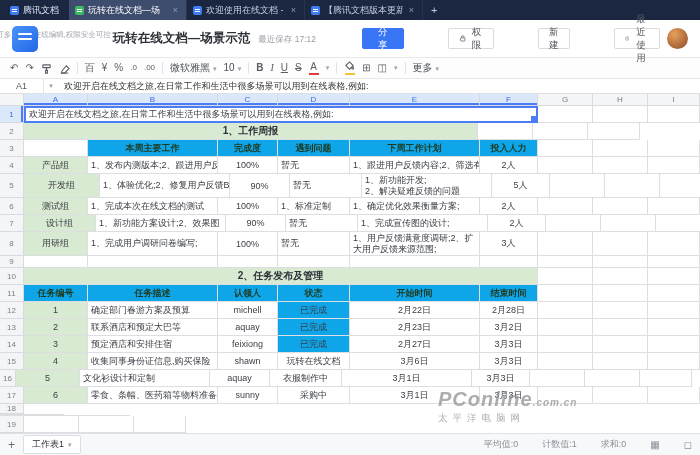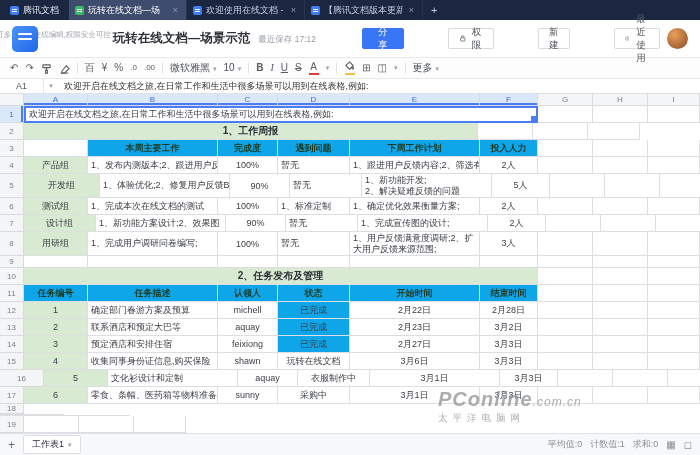--- a/index.html
+++ b/index.html
@@ -80,28 +80,28 @@
   .cell.wrap { white-space:pre-wrap; line-height:1.15; align-items:center; }
   .cell.sel { border:2px solid #4a7df7; position:relative; z-index:2; }
   .cell.sel:after { content:''; position:absolute; right:-1px; bottom:-1px; width:5px; height:5px; background:#4a7df7; border:1px solid #fff; }
 
   
   .sheet-bar { position:absolute; left:0; right:0; bottom:0; height:22px; background:#f7f8fa; border-top:1px solid #dfe1e4;
                display:flex; align-items:center; padding:0 8px; gap:8px; }
   .add-sheet { font-size:12px; color:#6a6e74; cursor:pointer; }
   .sheet-tab { display:flex; align-items:center; gap:4px; background:#fff; border:1px solid #dcdee1; border-radius:2px;
                font-size:9px; color:#2e3238; padding:2px 8px; cursor:pointer; }
-  .sb-right { margin-left:auto; display:flex; align-items:center; gap:8px; }
+  .sb-right { margin-left:auto; display:flex; align-items:center; gap:24px; }
   .sb-stat { font-size:9px; color:#8b8f96; }
   .sb-ic { font-size:10px; color:#8b8f96; cursor:pointer; }
 
   
   .watermark { position:absolute; left:438px; top:388px; color:#97999c; opacity:.8; pointer-events:none; z-index:5; text-align:left; }
   .wm-line1 { font-size:20px; font-weight:bold; font-style:italic; letter-spacing:1px; }
-  .wm-sub { font-size:12px; font-weight:normal; }
+  .wm-sub { font-size:10px; font-weight:bold; }
   .wm-line2 { font-size:9.5px; letter-spacing:5px; margin-top:1px; }
 </style>
 </head>
 <body>
 
 <div class="browser-bar">
   <div class="home-item">
     <span class="ticon doc"></span>
     <span>腾讯文档</span>
   </div>
@@ -397,21 +397,21 @@
         <div class="cell" style="width: 130px;">收集同事身份证信息,购买保险</div>
         <div class="cell c" style="width: 60px;">shawn</div>
         <div class="cell c" style="width: 72px;">玩转在线文档</div>
         <div class="cell c" style="width: 130px;">3月6日</div>
         <div class="cell c" style="width: 58px;">3月3日</div>
         <div class="cell" style="width: 55px;"></div>
         <div class="cell" style="width: 55px;"></div>
         <div class="cell" style="width: 52px;"></div>
       </div>
       <div class="grid-row" style="height: 17px;">
-        <div class="row-hdr" style="width: 44px;">16</div>
+        <div class="row-hdr" style="width: 16px;">16</div>
         <div class="cell group" style="width: 64px;">5</div>
         <div class="cell" style="width: 130px;">文化衫设计和定制</div>
         <div class="cell c" style="width: 60px;">aquay</div>
         <div class="cell c" style="width: 72px;">衣服制作中</div>
         <div class="cell c" style="width: 130px;">3月1日</div>
         <div class="cell c" style="width: 58px;">3月3日</div>
         <div class="cell" style="width: 55px;"></div>
         <div class="cell" style="width: 55px;"></div>
         <div class="cell" style="width: 52px;"></div>
       </div>

